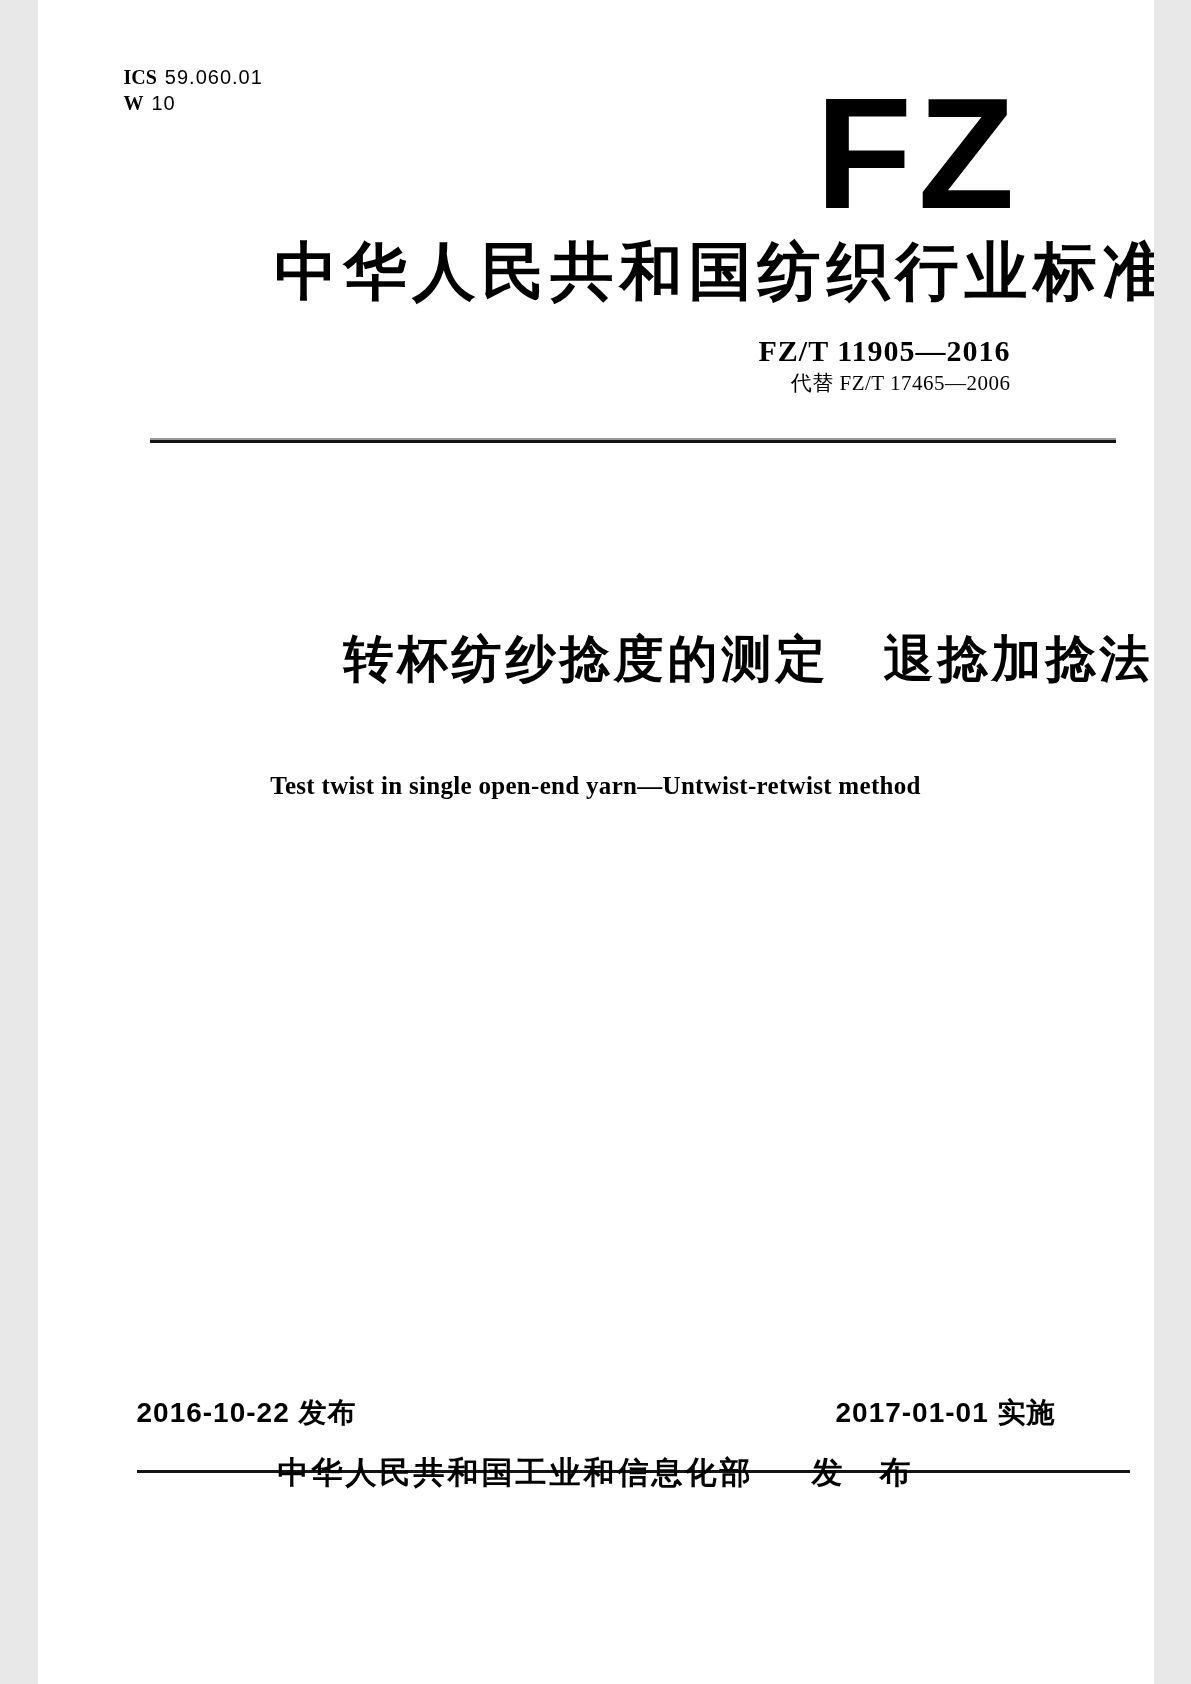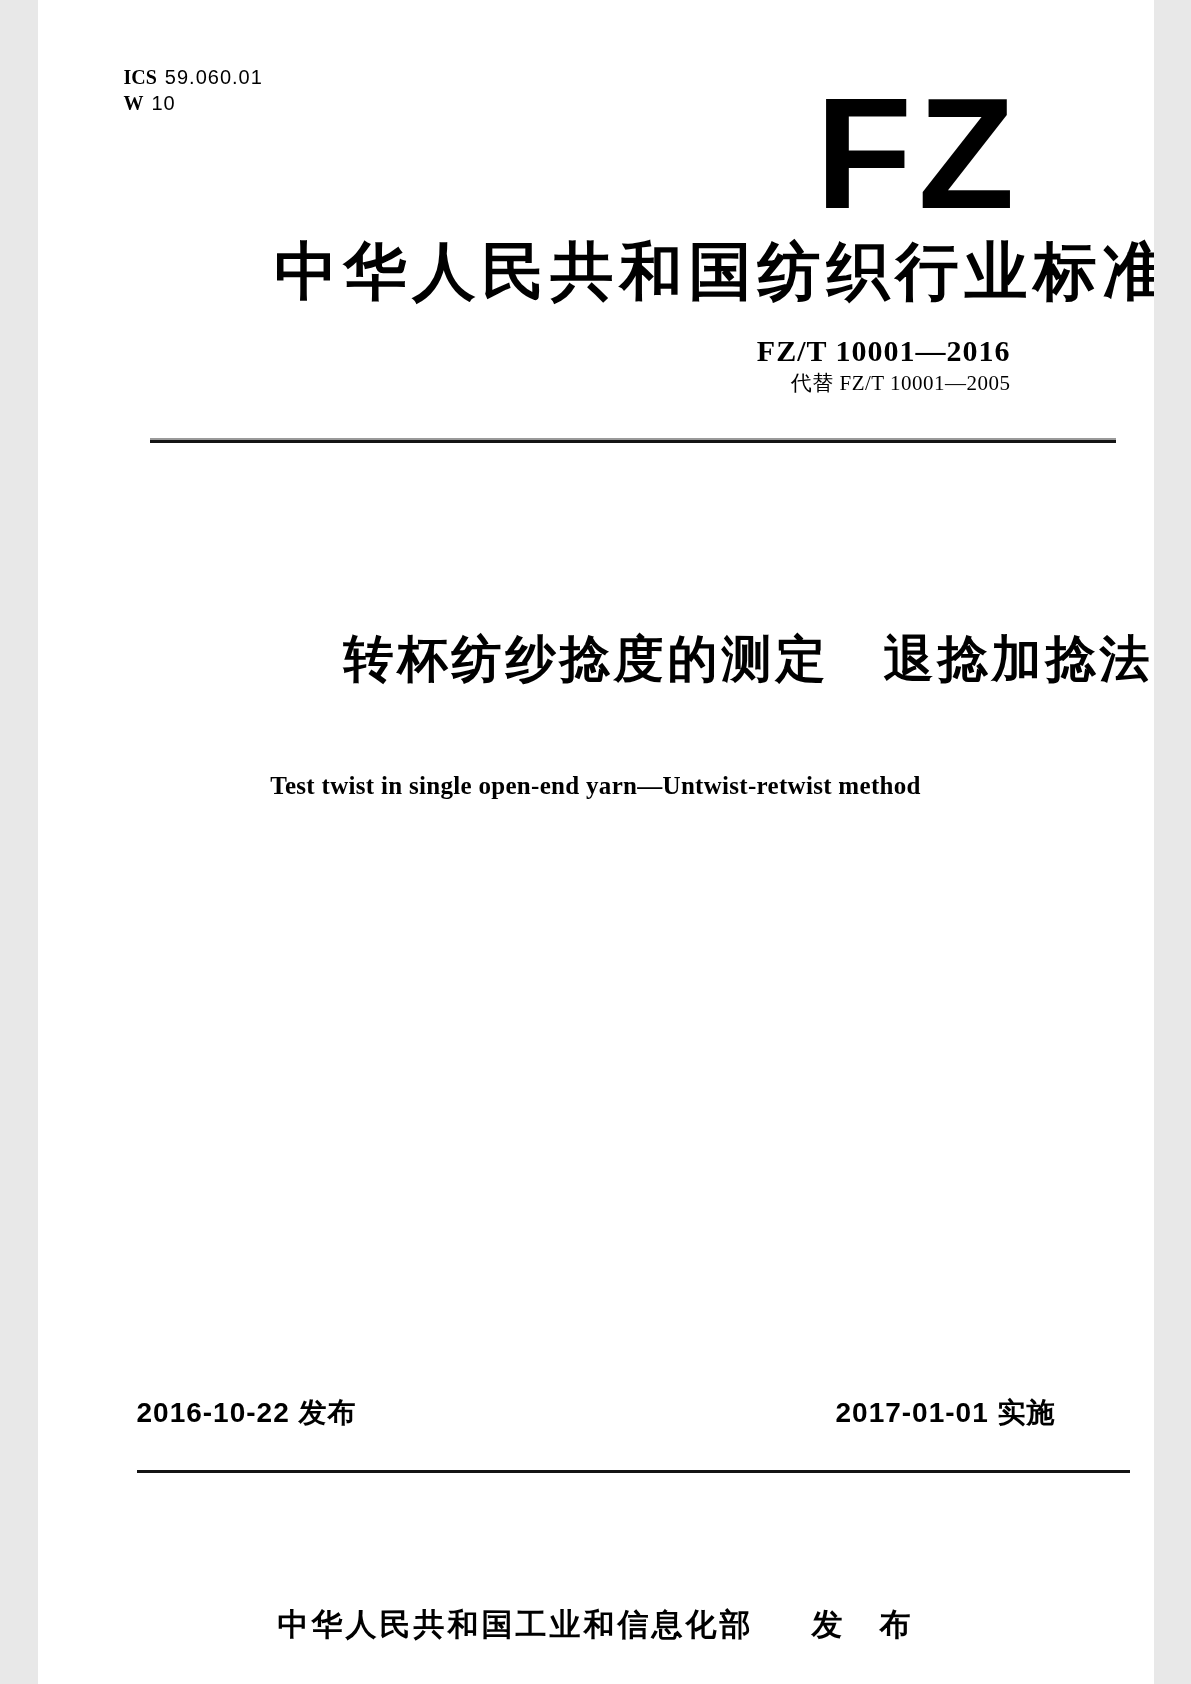--- a/index.html
+++ b/index.html
@@ -102,21 +102,21 @@
   .date-row {
     position:absolute; left:99px; right:98px; top:1394px;
     display:flex; justify-content:space-between;
     font-size:28px;
     font-weight:600;
     letter-spacing:1px;
   }
 
   
   .publisher-row {
-    position:absolute; left:0; top:1604px; width:100%;
+    position:absolute; left:0; top:1452px; width:100%;
     text-align:center;
     font-size:31px;
     font-weight:600;
     letter-spacing:3px;
     white-space:nowrap;
   }
   .pub-word { margin-left:58px; }
 </style>
 </head>
 <body>
@@ -130,22 +130,22 @@
     <div>
       <span class="ics-label">W</span><span class="ics-code">10</span>
     </div>
   </div>
 
   <div class="logo">FZ</div>
 
   <h1 class="org-title">中华人民共和国纺织行业标准</h1>
 
   <div class="std-block">
-    <div class="std-no">FZ/T 10001—2016</div>
-    <div class="std-replaces">代替 FZ/T 10001—2005</div>
+    <div class="std-no">FZ/T 11905—2016</div>
+    <div class="std-replaces">代替 FZ/T 17465—2006</div>
   </div>
 
   <div class="rule rule-top"></div>
 
   <h2 class="title-cn">转杯纺纱捻度的测定　退捻加捻法</h2>
 
   <h3 class="title-en">Test twist in single open-end yarn—Untwist-retwist method</h3>
 
   <div class="date-row">
     <span>2016-10-22 发布</span>

